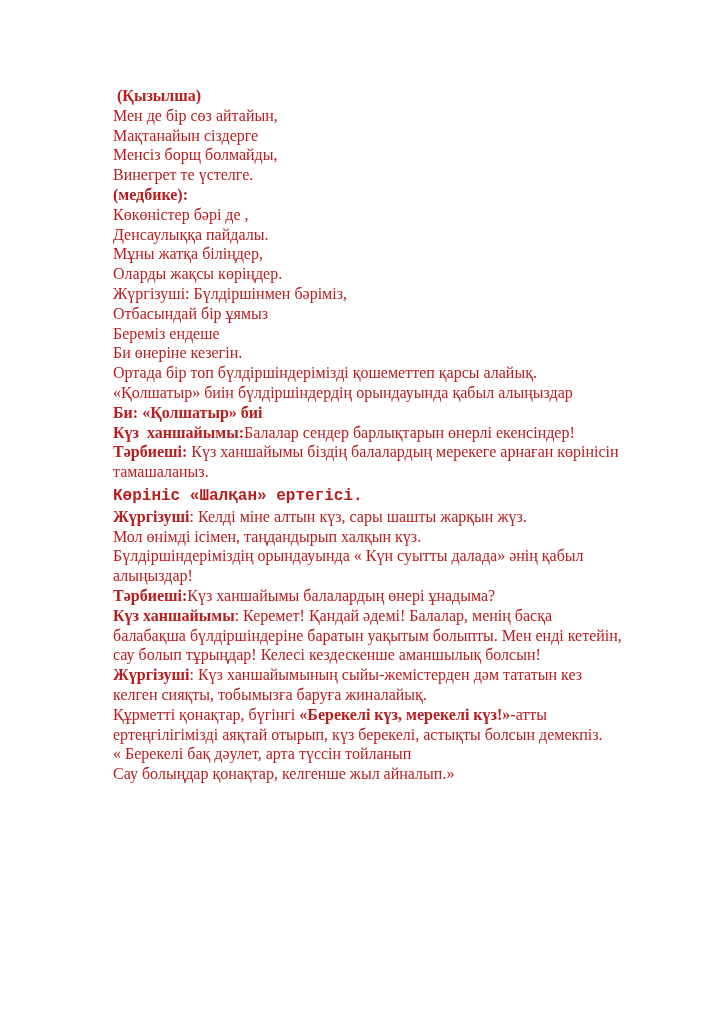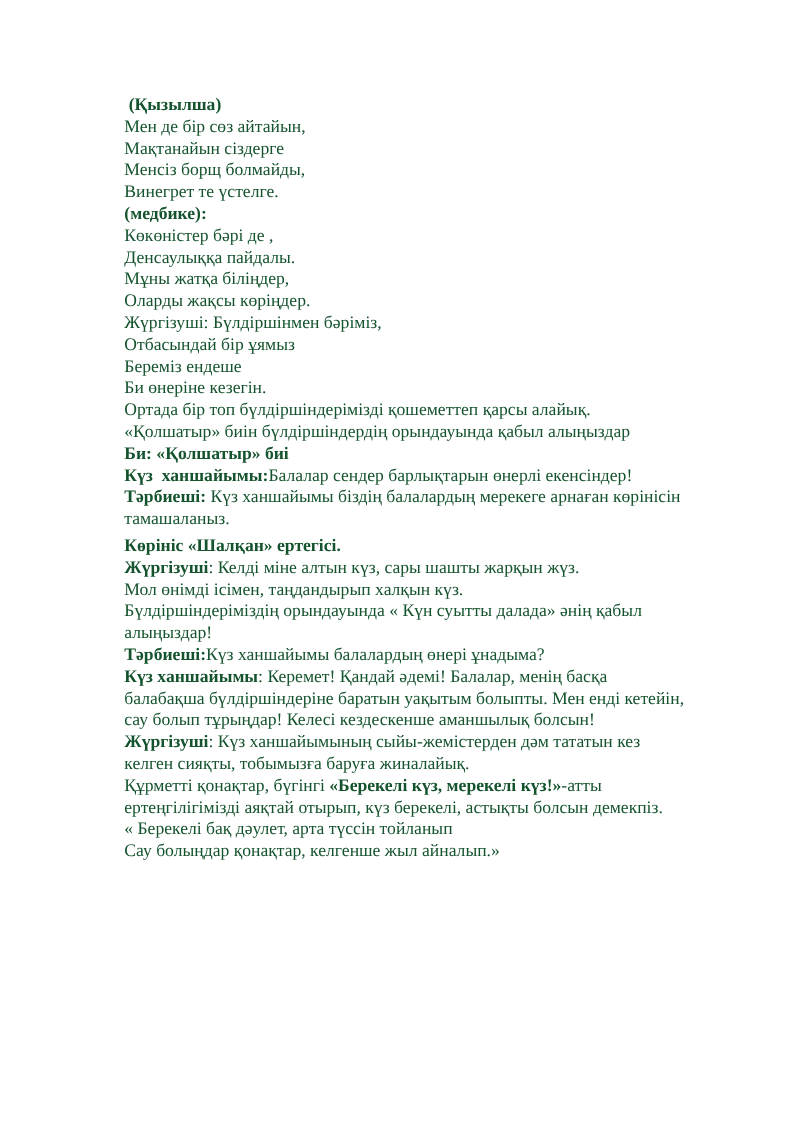--- a/index.html
+++ b/index.html
@@ -15,28 +15,29 @@
     overflow: hidden;
   }
   .text-block {
     position: absolute;
     left: 113px;
     top: 86px;
     width: 562px;
     font-family: "Liberation Serif", "DejaVu Serif", serif;
     font-size: 16px;
     line-height: 19.8px;
-    color: #14532d;
+    color: #b91c1c;
     white-space: pre-wrap;
   }
   .line {
     min-height: 19.8px;
   }
   .line.gap {
     margin-top: 5px;
+    font-family: Liberation Mono, monospace;
   }
   .line strong {
     font-weight: bold;
   }
 </style>
 </head>
 <body>
 
 <div class="page">
   <div class="text-block"><div class="line"><strong> (Қызылша)</strong></div><div class="line"><span>Мен де бір сөз айтайын,</span></div><div class="line"><span>Мақтанайын сіздерге</span></div><div class="line"><span>Менсіз борщ болмайды,</span></div><div class="line"><span>Винегрет те үстелге.</span></div><div class="line"><strong>(медбике):</strong></div><div class="line"><span>Көкөністер бәрі де ,</span></div><div class="line"><span>Денсаулыққа пайдалы.</span></div><div class="line"><span>Мұны жатқа біліңдер,</span></div><div class="line"><span>Оларды жақсы көріңдер.</span></div><div class="line"><span>Жүргізуші: Бүлдіршінмен бәріміз,</span></div><div class="line"><span>Отбасындай бір ұямыз</span></div><div class="line"><span>Береміз ендеше</span></div><div class="line"><span>Би өнеріне кезегін.</span></div><div class="line"><span>Ортада бір топ бүлдіршіндерімізді қошеметтеп қарсы алайық.</span></div><div class="line"><span>«Қолшатыр» биін бүлдіршіндердің орындауында қабыл алыңыздар</span></div><div class="line"><strong>Би: «Қолшатыр» биі</strong></div><div class="line"><strong>Күз  ханшайымы:</strong><span>Балалар сендер барлықтарын өнерлі екенсіндер!</span></div><div class="line"><strong>Тәрбиеші:</strong><span> Күз ханшайымы біздің балалардың мерекеге арнаған көрінісін</span></div><div class="line"><span>тамашаланыз.</span></div><div class="line gap"><strong>Көрініс «Шалқан» ертегісі.</strong></div><div class="line"><strong>Жүргізуші</strong><span>: Келді міне алтын күз, сары шашты жарқын жүз.</span></div><div class="line"><span>Мол өнімді ісімен, таңдандырып халқын күз.</span></div><div class="line"><span>Бүлдіршіндеріміздің орындауында « Күн суытты далада» әнің қабыл</span></div><div class="line"><span>алыңыздар!</span></div><div class="line"><strong>Тәрбиеші:</strong><span>Күз ханшайымы балалардың өнері ұнадыма?</span></div><div class="line"><strong>Күз ханшайымы</strong><span>: Керемет! Қандай әдемі! Балалар, менің басқа</span></div><div class="line"><span>балабақша бүлдіршіндеріне баратын уақытым болыпты. Мен енді кетейін,</span></div><div class="line"><span>сау болып тұрыңдар! Келесі кездескенше аманшылық болсын!</span></div><div class="line"><strong>Жүргізуші</strong><span>: Күз ханшайымының сыйы-жемістерден дәм тататын кез</span></div><div class="line"><span>келген сияқты, тобымызға баруға жиналайық.</span></div><div class="line"><span>Құрметті қонақтар, бүгінгі </span><strong>«Берекелі күз, мерекелі күз!»</strong><span>-атты</span></div><div class="line"><span>ертеңгілігімізді аяқтай отырып, күз берекелі, астықты болсын демекпіз.</span></div><div class="line"><span>« Берекелі бақ дәулет, арта түссін тойланып</span></div><div class="line"><span>Сау болыңдар қонақтар, келгенше жыл айналып.»</span></div></div>

